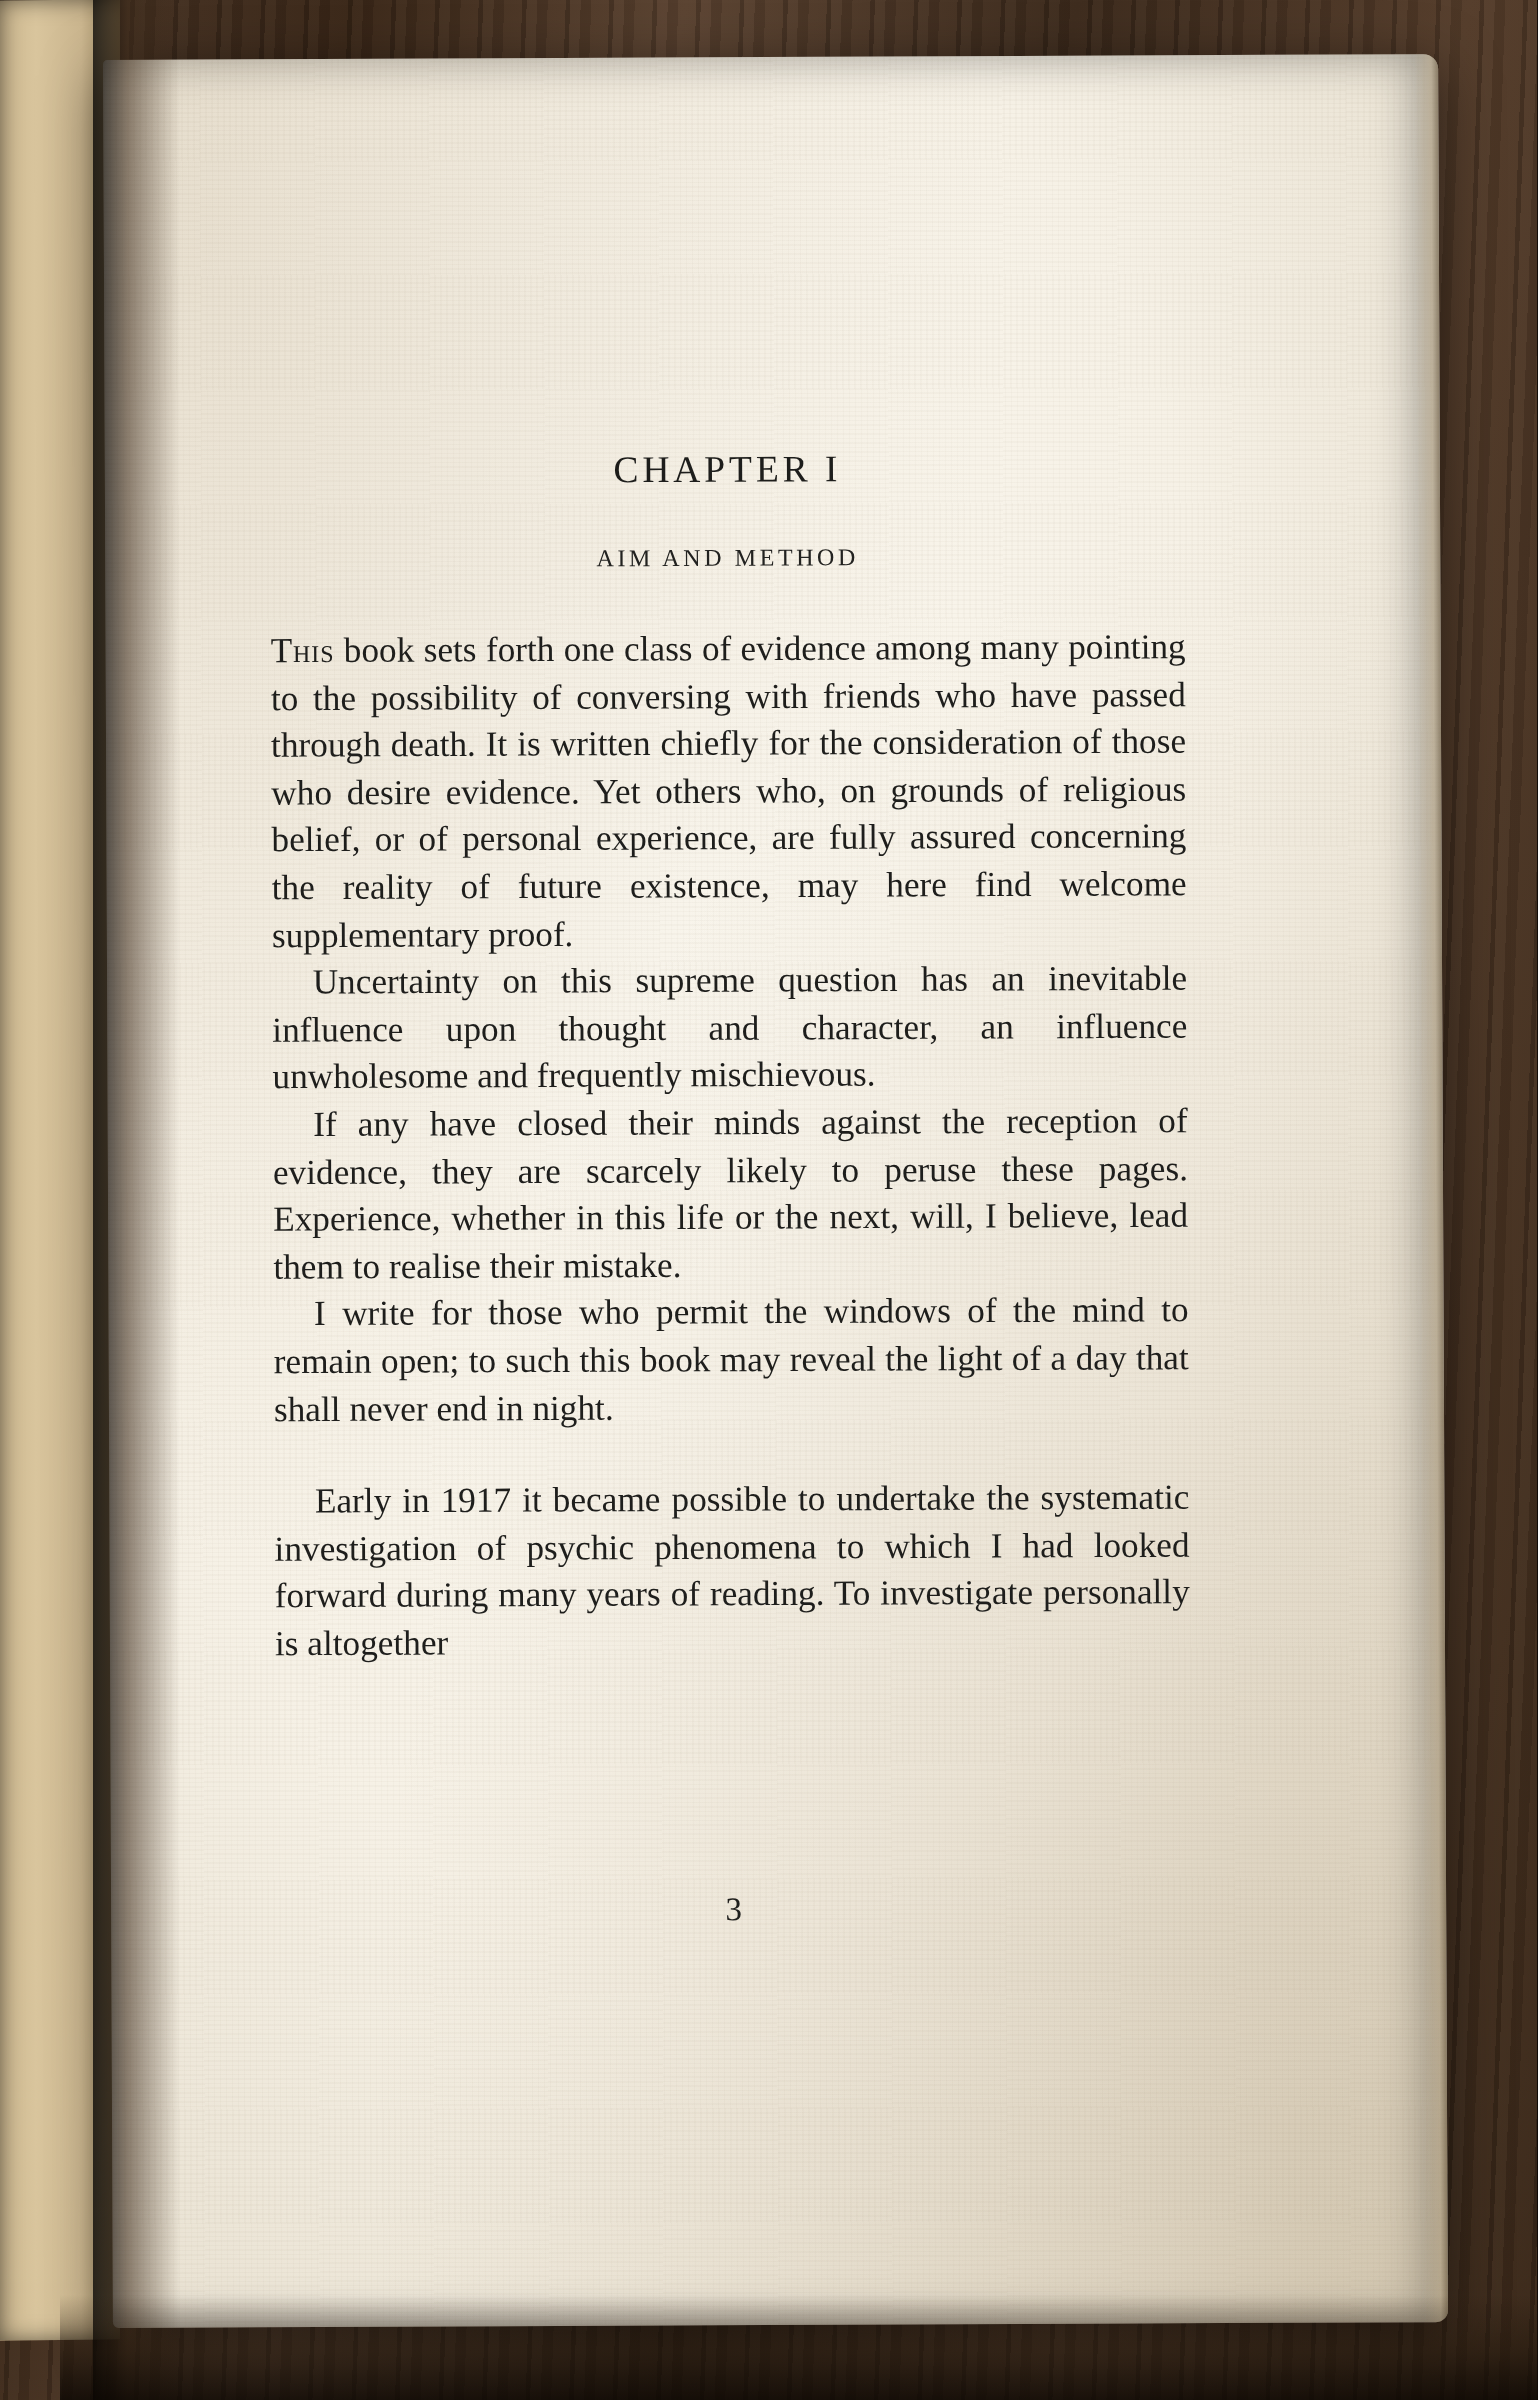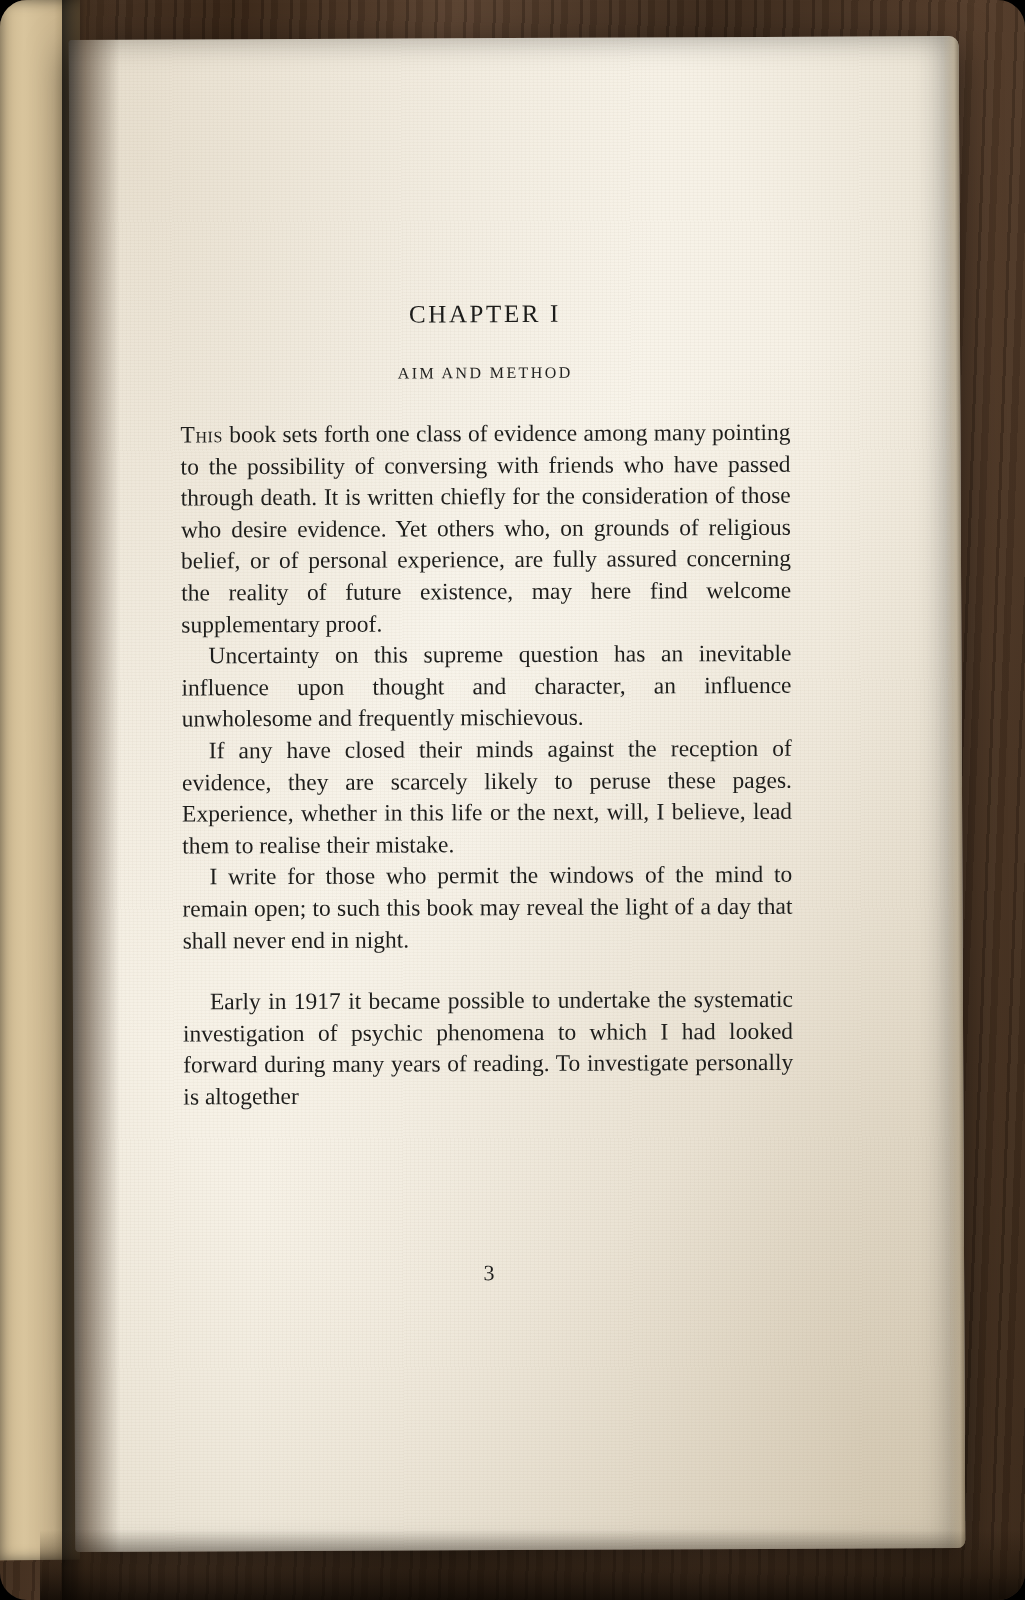--- a/index.html
+++ b/index.html
@@ -15,21 +15,20 @@
   }
 
   
   .scene {
     position: relative;
     width: 1025px;
     height: 1600px;
     background:
       linear-gradient(100deg, #4a3526 0%, #3a2718 18%, #5a4230 35%, #3c2a1c 55%, #543c2a 75%, #3a2819 100%);
     overflow: hidden;
-    border-radius: 27px;
   }
   .scene::before {
     
     content: "";
     position: absolute;
     inset: 0;
     background:
       repeating-linear-gradient(92deg,
         rgba(0,0,0,0.22) 0px, rgba(0,0,0,0.22) 3px,
         rgba(255,255,255,0.03) 3px, rgba(255,255,255,0.03) 10px,

